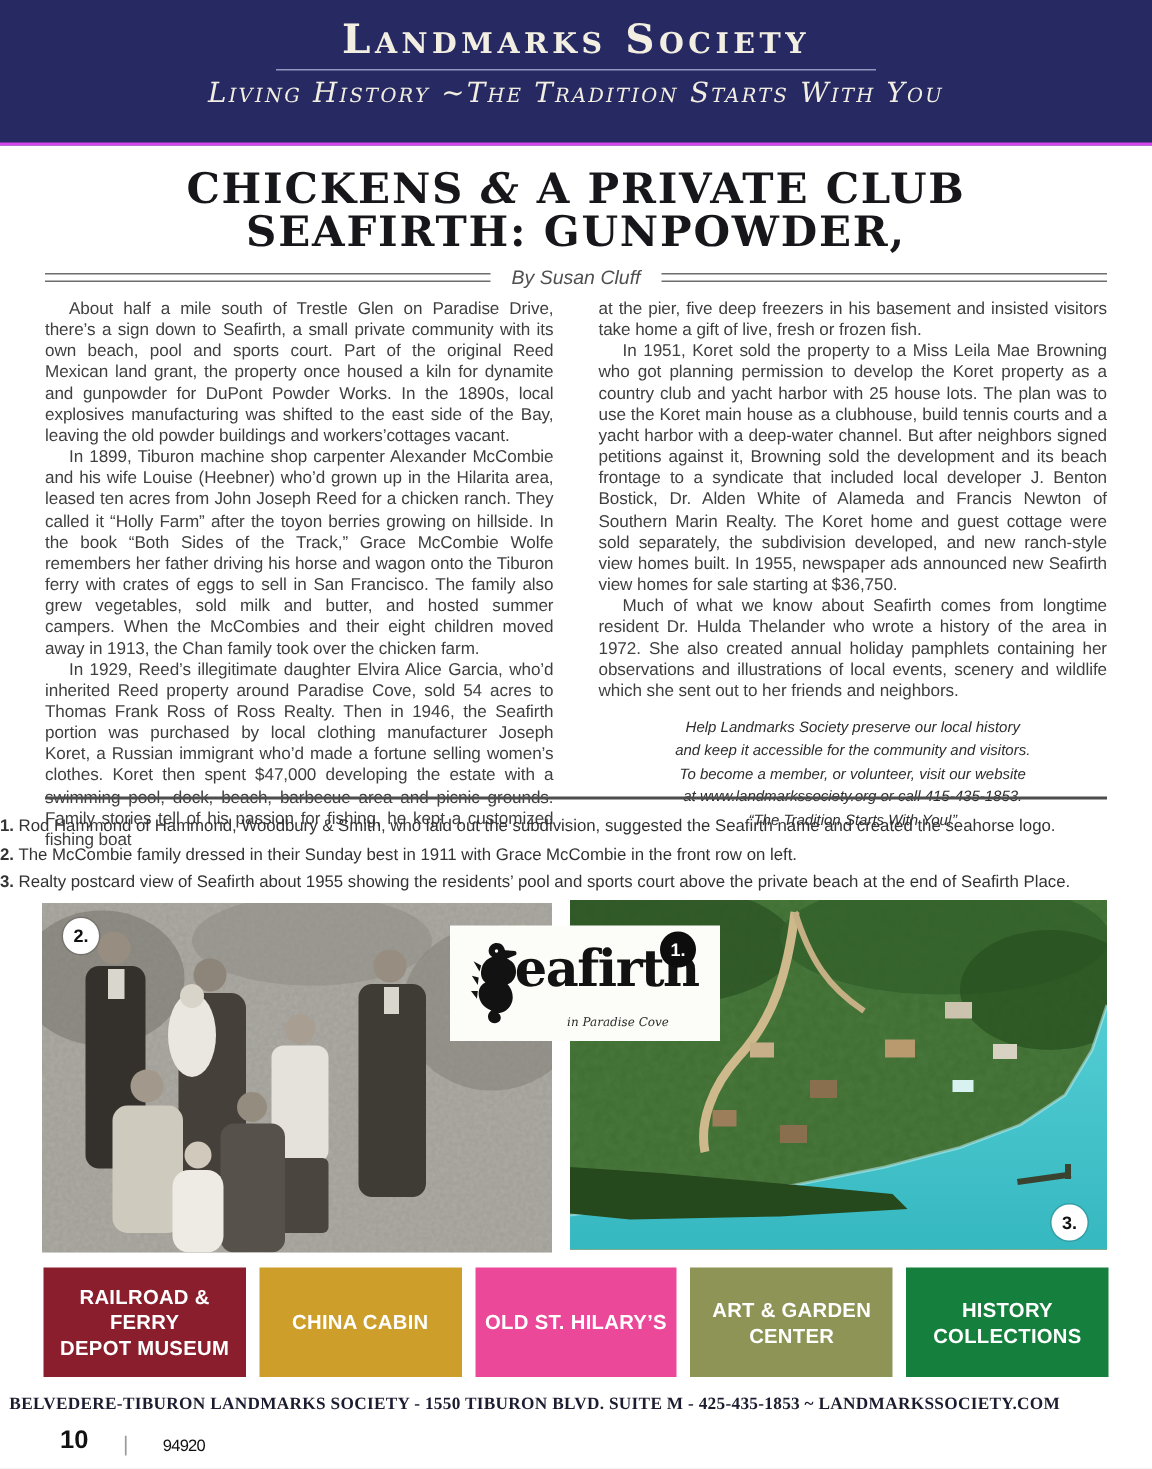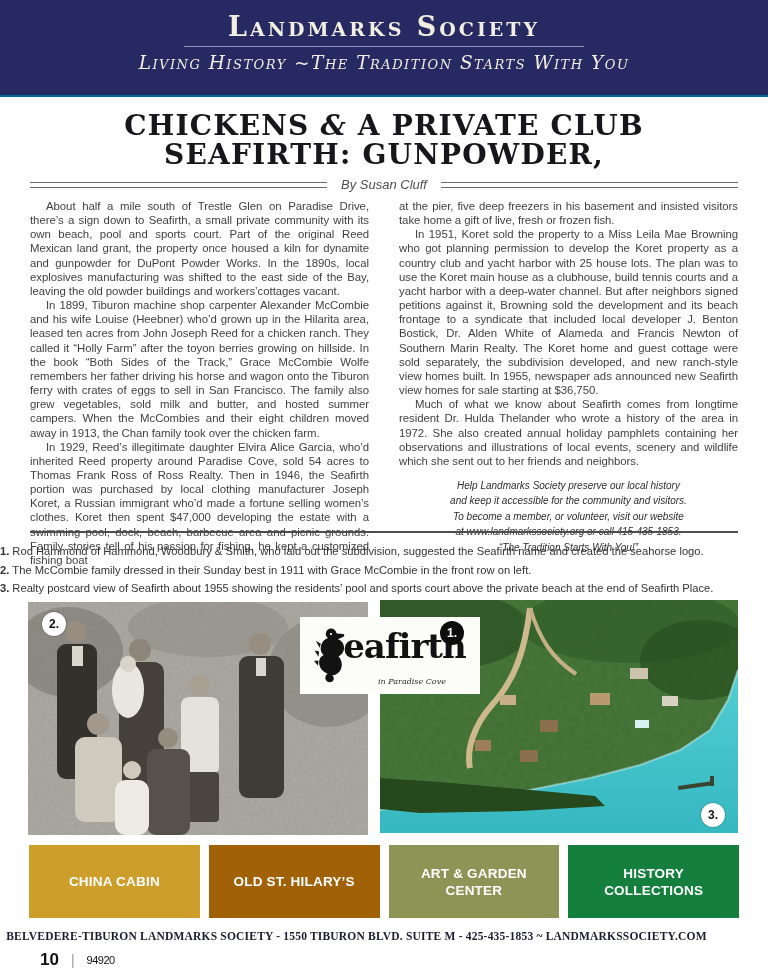--- a/index.html
+++ b/index.html
@@ -1,21 +1,21 @@
 <!DOCTYPE html>
 <html><head>
 <meta charset="utf-8">
 <style>
   html,body{margin:0;padding:0;background:#e9e9e9;}
   .page{position:relative;width:768px;height:979px;margin:0 auto;background:#ffffff;
         font-family:"Liberation Sans",sans-serif;overflow:hidden;}
 
   
   .masthead{position:absolute;top:0;left:0;width:768px;height:95px;background:#272a62;
-            border-bottom:2px solid #0369a1;text-align:center;color:#f2eee2;}
+            border-bottom:2px solid #d946ef;text-align:center;color:#f2eee2;}
   .org-name{padding-top:12px;font-family:"DejaVu Serif",serif;font-weight:bold;
             font-variant:small-caps;font-size:27px;line-height:30px;letter-spacing:3px;}
   .header-rule{width:400px;height:1px;background:#9297c0;margin:4px auto 5px;}
   .tagline{font-family:"DejaVu Serif",serif;font-style:italic;font-variant:small-caps;
            font-size:18.5px;letter-spacing:1.5px;}
 
   
   .article-title{position:absolute;top:111px;left:0;width:768px;text-align:center;
                  font-family:"DejaVu Serif",serif;font-weight:bold;font-size:28px;
                  line-height:29px;color:#17161a;letter-spacing:1.2px;}
@@ -66,21 +66,21 @@
   
   .nav-row{position:absolute;left:29px;top:845px;width:710px;height:73px;display:flex;gap:9px;}
   .nav-box{flex:1;display:flex;align-items:center;justify-content:center;color:#ffffff;
            font-weight:bold;font-size:13.5px;line-height:17px;text-align:center;
            white-space:pre-line;letter-spacing:0.2px;cursor:pointer;}
 
   .address{position:absolute;top:930px;left:0;width:713px;text-align:center;
            font-family:"Liberation Serif",serif;font-weight:bold;font-size:11.5px;
            color:#1c1c30;white-space:nowrap;letter-spacing:0.2px;}
 
-  .page-meta{position:absolute;left:40px;top:950px;display:flex;align-items:center;gap:12px;}
+  .page-meta{position:absolute;left:40px;top:950px;display:flex;align-items:flex-end;gap:23px;}
   .page-num{font-weight:bold;font-size:17px;color:#111;}
   .meta-sep{color:#9a9a9a;font-size:14px;}
   .meta-name{font-family:"DejaVu Serif",serif;font-weight:bold;font-style:italic;
              font-size:18px;color:#111;}
   .meta-zip{font-weight:normal;font-size:11px;color:#111;letter-spacing:-0.5px;}
 </style>
 </head>
 <body>
 
 <div class="page">
@@ -222,22 +222,24 @@
       <span class="logo-word">eafirth</span>
     </div>
     <div class="logo-sub">in Paradise Cove</div>
   </div>
 
   <div class="badge badge-light badge-2">2.</div>
   <div class="badge badge-dark badge-1">1.</div>
   <div class="badge badge-light badge-3">3.</div>
 
   <div class="nav-row">
+    <div class="nav-box" style="background-color: rgb(139, 30, 45);">RAILROAD &amp; FERRY
+DEPOT MUSEUM</div>
     <div class="nav-box" style="background-color: rgb(206, 158, 43);">CHINA CABIN</div>
-    <div class="nav-box" style="background-color: #a16207;">OLD ST. HILARY’S</div>
+    <div class="nav-box" style="background-color: #ec4899;">OLD ST. HILARY’S</div>
     <div class="nav-box" style="background-color: rgb(142, 147, 86);">ART &amp; GARDEN
 CENTER</div>
     <div class="nav-box" style="background-color: #15803d;">HISTORY
 COLLECTIONS</div>
   </div>
 
   <div class="address">BELVEDERE-TIBURON LANDMARKS SOCIETY - 1550 TIBURON BLVD. SUITE M - 425-435-1853 ~ LANDMARKSSOCIETY.COM</div>
 
   <div class="page-meta">
     <span class="page-num">10</span>

